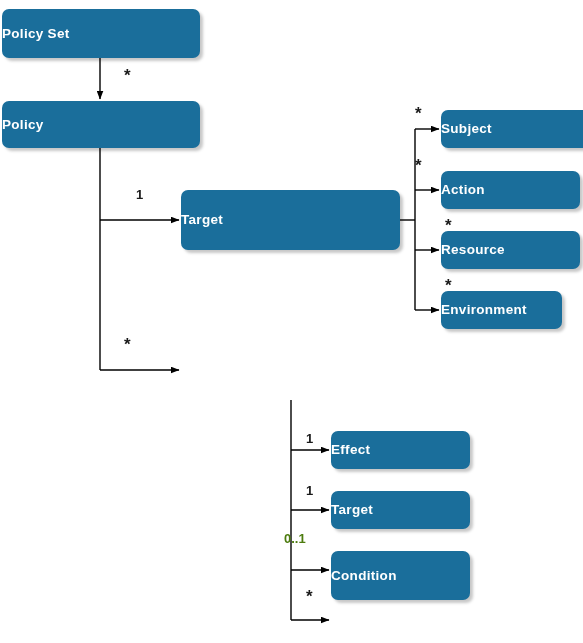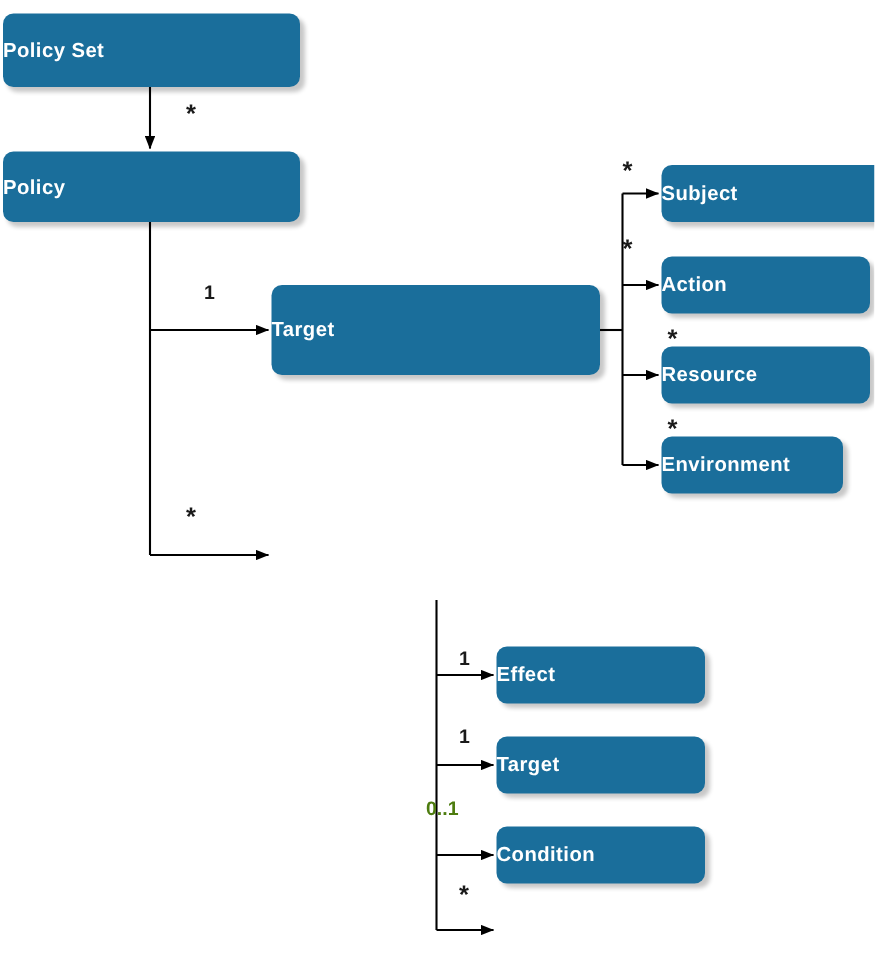--- a/index.html
+++ b/index.html
@@ -149,21 +149,21 @@
   </div>
   <div class="node-box" style="left: 441px; top: 291px; width: 121px; height: 38px; background: rgb(26, 110, 155);">
     <span class="node-label">Environment</span>
   </div>
   <div class="node-box" style="left: 331px; top: 431px; width: 139px; height: 38px; background: rgb(26, 110, 155);">
     <span class="node-label">Effect</span>
   </div>
   <div class="node-box" style="left: 331px; top: 491px; width: 139px; height: 38px; background: rgb(26, 110, 155);">
     <span class="node-label">Target</span>
   </div>
-  <div class="node-box" style="left: 331px; top: 551px; width: 139px; height: 38px; background: rgb(26, 110, 155);">
+  <div class="node-box" style="left: 331px; top: 551px; width: 139px; height: 49px; background: rgb(26, 110, 155);">
     <span class="node-label">Condition</span>
   </div>
 
   <span class="mult-label star" style="left: 124px; top: 67px; color: rgb(26, 26, 26);">*</span>
   <span class="mult-label" style="left: 136px; top: 188px; color: rgb(26, 26, 26);">1</span>
   <span class="mult-label star" style="left: 124px; top: 336px; color: rgb(26, 26, 26);">*</span>
   <span class="mult-label star" style="left: 415px; top: 105px; color: rgb(26, 26, 26);">*</span>
   <span class="mult-label star" style="left: 415px; top: 157px; color: rgb(26, 26, 26);">*</span>
   <span class="mult-label star" style="left: 445px; top: 217px; color: rgb(26, 26, 26);">*</span>
   <span class="mult-label star" style="left: 445px; top: 277px; color: rgb(26, 26, 26);">*</span>

